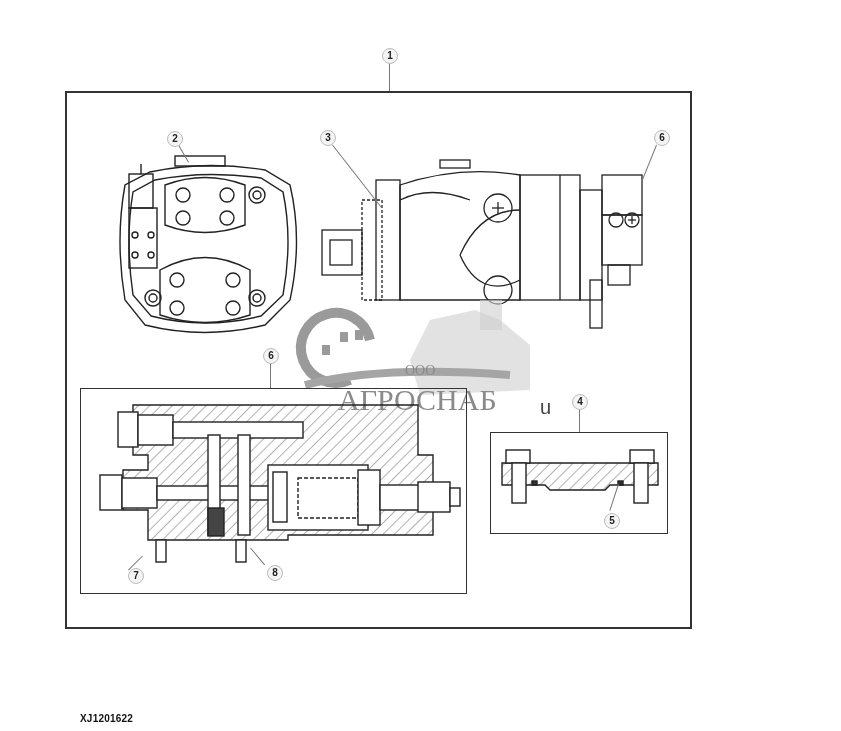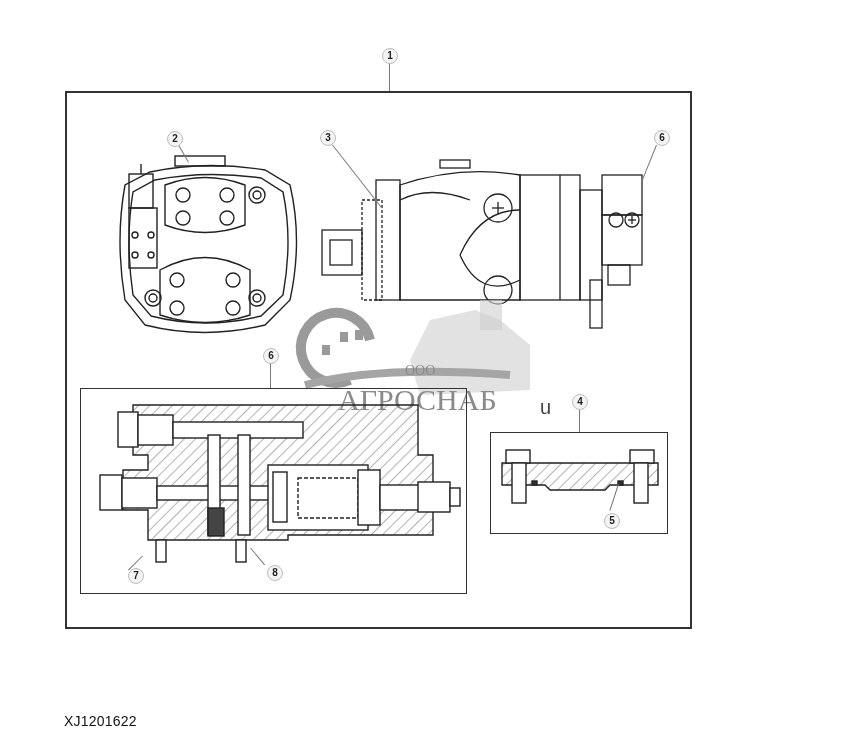--- a/index.html
+++ b/index.html
@@ -2,21 +2,21 @@
 <html><head>
 <meta charset="utf-8">
 <style>
   html, body { margin:0; padding:0; background:#ffffff; }
   body { width:841px; height:731px; position:relative; overflow:hidden; font-family:"Liberation Sans", sans-serif; }
   .abs { position:absolute; }
   .frame { position:absolute; border:2px solid #333; box-sizing:border-box; }
   .callout { position:absolute; width:14px; height:14px; border-radius:50%; border:1px solid #bbb; background:#f4f4f4;
     font-size:10px; font-weight:bold; color:#222; text-align:center; line-height:14px; font-family:"Liberation Sans", sans-serif; }
   .leader { position:absolute; background:#777; }
-  .figid { position:absolute; left:64px; top:713px; font-size:14px; font-weight:normal; color:#111; letter-spacing:0.2px; }
+  .figid { position:absolute; left:80px; top:713px; font-size:10px; font-weight:bold; color:#111; letter-spacing:0.2px; }
   svg { position:absolute; overflow:visible; }
   .wm-text { font-family:"Liberation Serif", serif; }
 </style>
 </head>
 <body>
 
 <div class="frame" style="left:65px; top:91px; width:627px; height:538px;"></div>
 
 <div class="leader" style="left:389px; top:63px; width:1px; height:28px;"></div>
 <div class="callout" style="left:382px; top:48px;">1</div>

